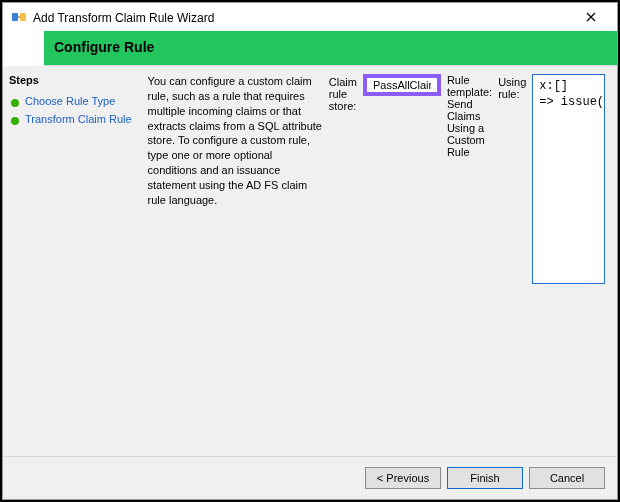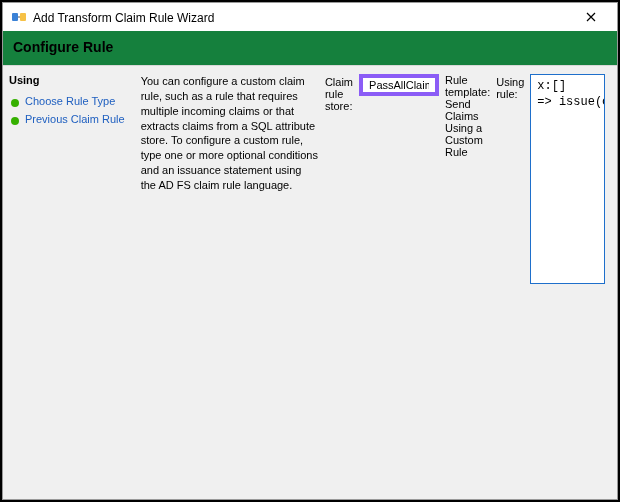--- a/index.html
+++ b/index.html
@@ -31,23 +31,24 @@
     background: #fff;
   }
   .titlebar-left { display:flex; align-items:flex-end; gap:6px; }
   .title-text { font-size: 12px; color:#000; }
   .close-btn {
     width: 36px; height: 22px;
     display:flex; align-items:center; justify-content:center;
     color:#000; font-size:14px;
   }
   .header-strip {
-    background: #15803d;
+    background: #22c55e;
     padding: 8px 18px 10px 10px;
     border-bottom: 1px solid #d8d8d8;
+    margin-left: 41px;
   }
   .header-strip h1 {
     margin:0; font-size: 14px; font-weight:700; color:#000;
   }
   .body {
     flex: 1 1 auto;
     display:flex;
     background:#f0f0f0;
   }
   .sidebar {
@@ -145,40 +146,45 @@
     </div>
   </div>
 
   <div class="header-strip">
     <h1>Configure Rule</h1>
   </div>
 
   <div class="body">
 
     <div class="sidebar">
-      <div class="sidebar-title">Using</div>
+      <div class="sidebar-title">Steps</div>
       <div class="step done">
         <span class="dot"></span>
         <span class="step-label">Choose Rule Type</span>
       </div>
       <div class="step">
         <span class="dot"></span>
-        <span class="step-label">Previous Claim Rule</span>
+        <span class="step-label">Transform Claim Rule</span>
       </div>
     </div>
 
     <div class="main">
       <div class="instruction">You can configure a custom claim rule, such as a rule that requires multiple incoming claims or that extracts claims from a SQL attribute store. To configure a custom rule, type one or more optional conditions and an issuance statement using the AD FS claim rule language.</div>
 
       <div class="field-label">Claim rule store:</div>
       <input type="text" class="name-input" value="PassAllClaims" style="">
 
       <div class="template-label">Rule template: Send Claims Using a Custom Rule</div>
 
       <div class="field-label">Using rule:</div>
       <textarea class="custom-rule-area" spellcheck="false" style="">x:[]
 =&gt; issue(claim=x);</textarea>
     </div>
 
   </div>
 
+  <div class="footer">
+    <button class="btn">&lt; Previous</button>
+    <button class="btn btn-primary">Finish</button>
+    <button class="btn">Cancel</button>
+  </div>
 
 </div>
 
 </body></html>

